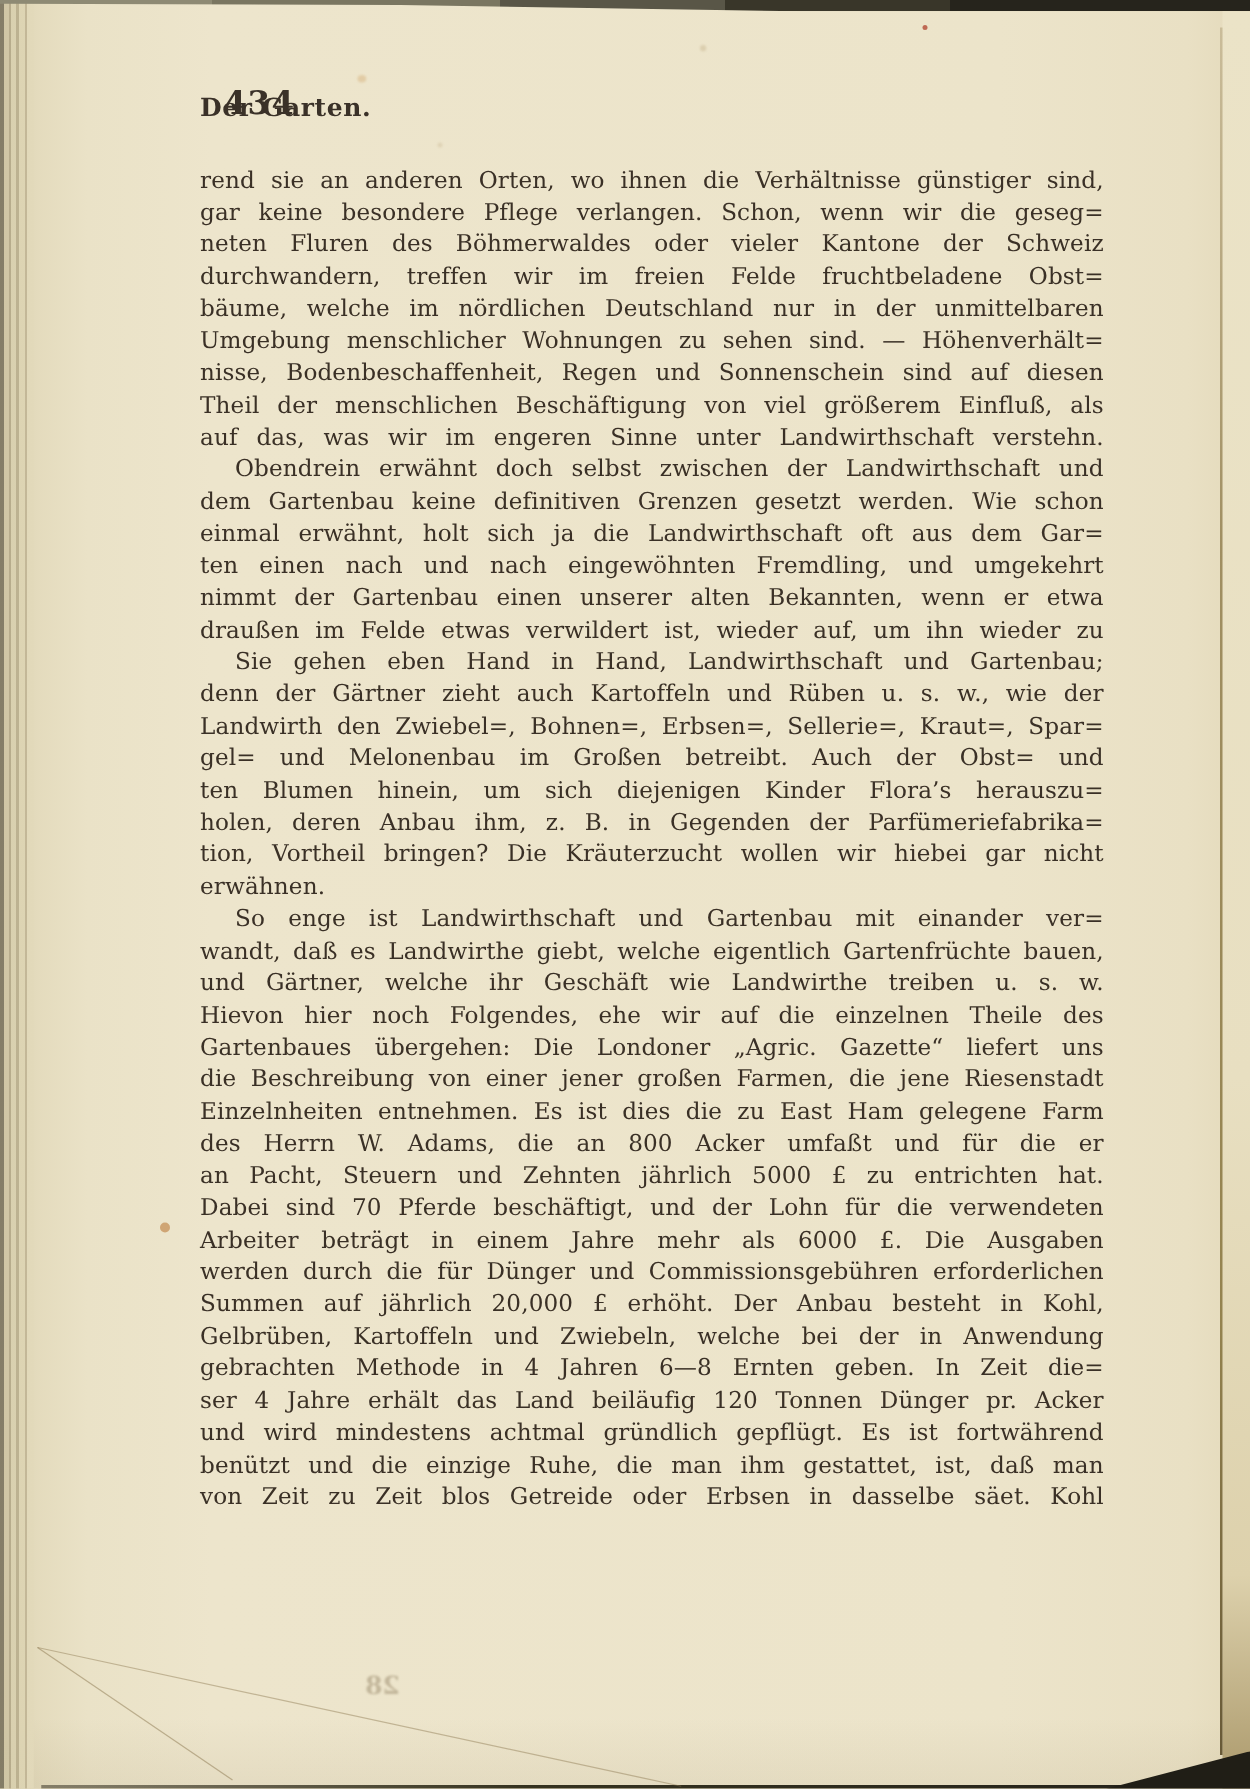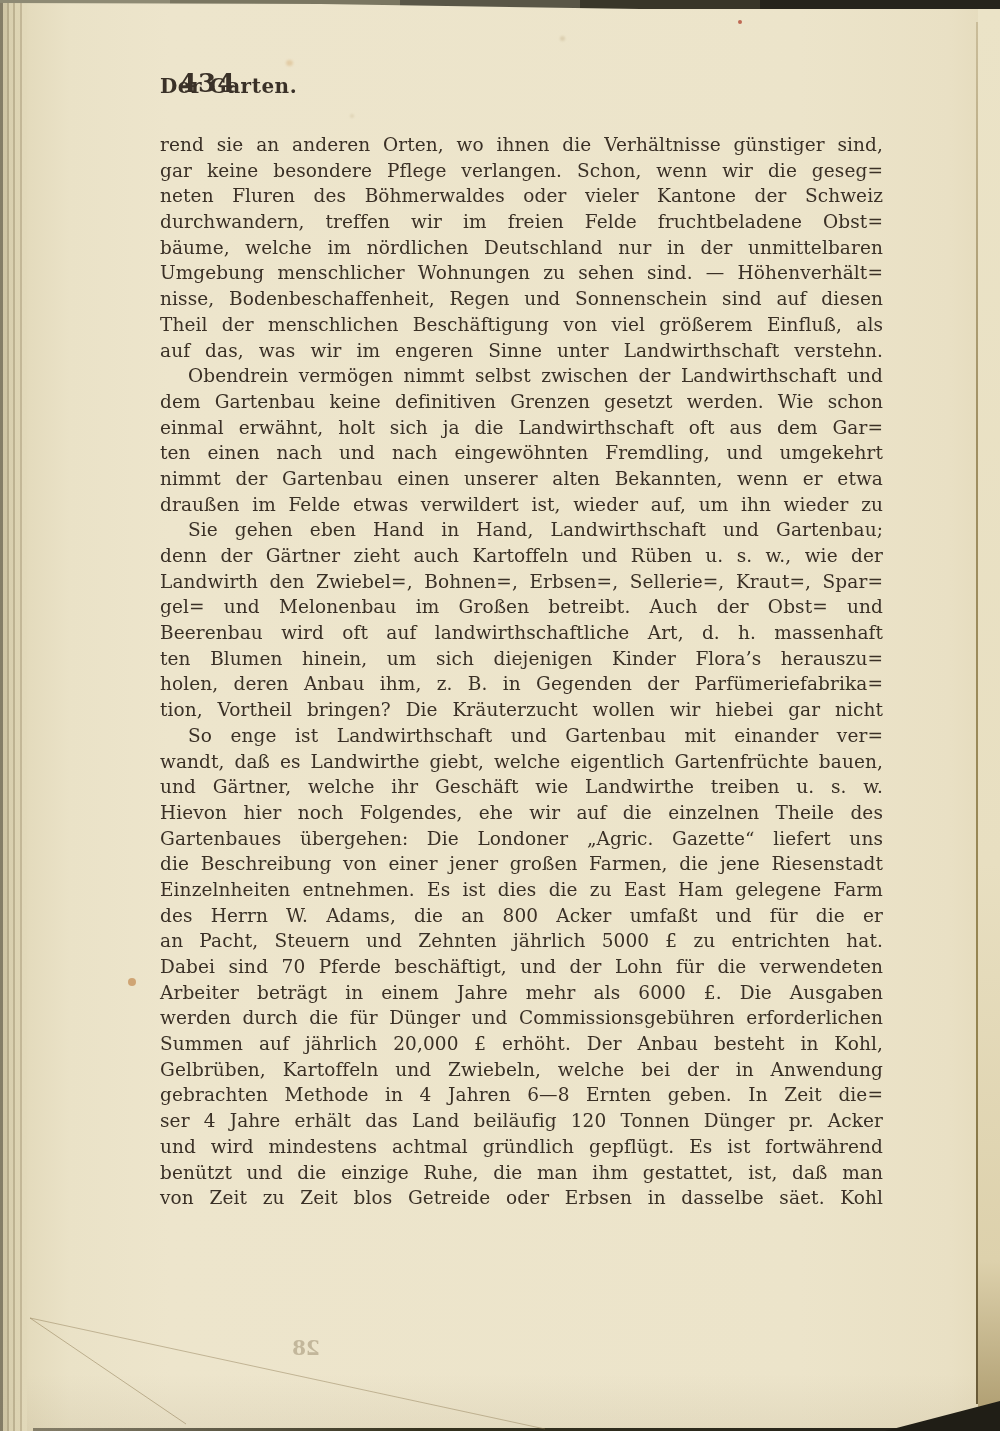--- a/index.html
+++ b/index.html
@@ -116,34 +116,34 @@
   <div class="text-block">
       <div class="line">rend sie an anderen Orten, wo ihnen die Verhältnisse günstiger sind,</div>
       <div class="line">gar keine besondere Pflege verlangen. Schon, wenn wir die geseg=</div>
       <div class="line">neten Fluren des Böhmerwaldes oder vieler Kantone der Schweiz</div>
       <div class="line">durchwandern, treffen wir im freien Felde fruchtbeladene Obst=</div>
       <div class="line">bäume, welche im nördlichen Deutschland nur in der unmittelbaren</div>
       <div class="line">Umgebung menschlicher Wohnungen zu sehen sind. — Höhenverhält=</div>
       <div class="line">nisse, Bodenbeschaffenheit, Regen und Sonnenschein sind auf diesen</div>
       <div class="line">Theil der menschlichen Beschäftigung von viel größerem Einfluß, als</div>
       <div class="line">auf das, was wir im engeren Sinne unter Landwirthschaft verstehn.</div>
-      <div class="line p">Obendrein vermögen nimmt selbst zwischen der Landwirthschaft und</div>
+      <div class="line p">Obendrein erwähnt doch selbst zwischen der Landwirthschaft und</div>
       <div class="line">dem Gartenbau keine definitiven Grenzen gesetzt werden. Wie schon</div>
       <div class="line">einmal erwähnt, holt sich ja die Landwirthschaft oft aus dem Gar=</div>
       <div class="line">ten einen nach und nach eingewöhnten Fremdling, und umgekehrt</div>
       <div class="line">nimmt der Gartenbau einen unserer alten Bekannten, wenn er etwa</div>
       <div class="line">draußen im Felde etwas verwildert ist, wieder auf, um ihn wieder zu</div>
       <div class="line p">Sie gehen eben Hand in Hand, Landwirthschaft und Gartenbau;</div>
       <div class="line">denn der Gärtner zieht auch Kartoffeln und Rüben u. s. w., wie der</div>
       <div class="line">Landwirth den Zwiebel=, Bohnen=, Erbsen=, Sellerie=, Kraut=, Spar=</div>
       <div class="line">gel= und Melonenbau im Großen betreibt. Auch der Obst= und</div>
-      <div class="line">Beerenbau wird oft auf landwirthschaftliche Art, d. h. massenhaft</div>
       <div class="line">ten Blumen hinein, um sich diejenigen Kinder Flora’s herauszu=</div>
       <div class="line">holen, deren Anbau ihm, z. B. in Gegenden der Parfümeriefabrika=</div>
       <div class="line">tion, Vortheil bringen? Die Kräuterzucht wollen wir hiebei gar nicht</div>
+      <div class="line end">erwähnen.</div>
       <div class="line p">So enge ist Landwirthschaft und Gartenbau mit einander ver=</div>
       <div class="line">wandt, daß es Landwirthe giebt, welche eigentlich Gartenfrüchte bauen,</div>
       <div class="line">und Gärtner, welche ihr Geschäft wie Landwirthe treiben u. s. w.</div>
       <div class="line">Hievon hier noch Folgendes, ehe wir auf die einzelnen Theile des</div>
       <div class="line">Gartenbaues übergehen: Die Londoner „Agric. Gazette“ liefert uns</div>
       <div class="line">die Beschreibung von einer jener großen Farmen, die jene Riesenstadt</div>
       <div class="line">Einzelnheiten entnehmen. Es ist dies die zu East Ham gelegene Farm</div>
       <div class="line">des Herrn W. Adams, die an 800 Acker umfaßt und für die er</div>
       <div class="line">an Pacht, Steuern und Zehnten jährlich 5000 £ zu entrichten hat.</div>
       <div class="line">Dabei sind 70 Pferde beschäftigt, und der Lohn für die verwendeten</div>

